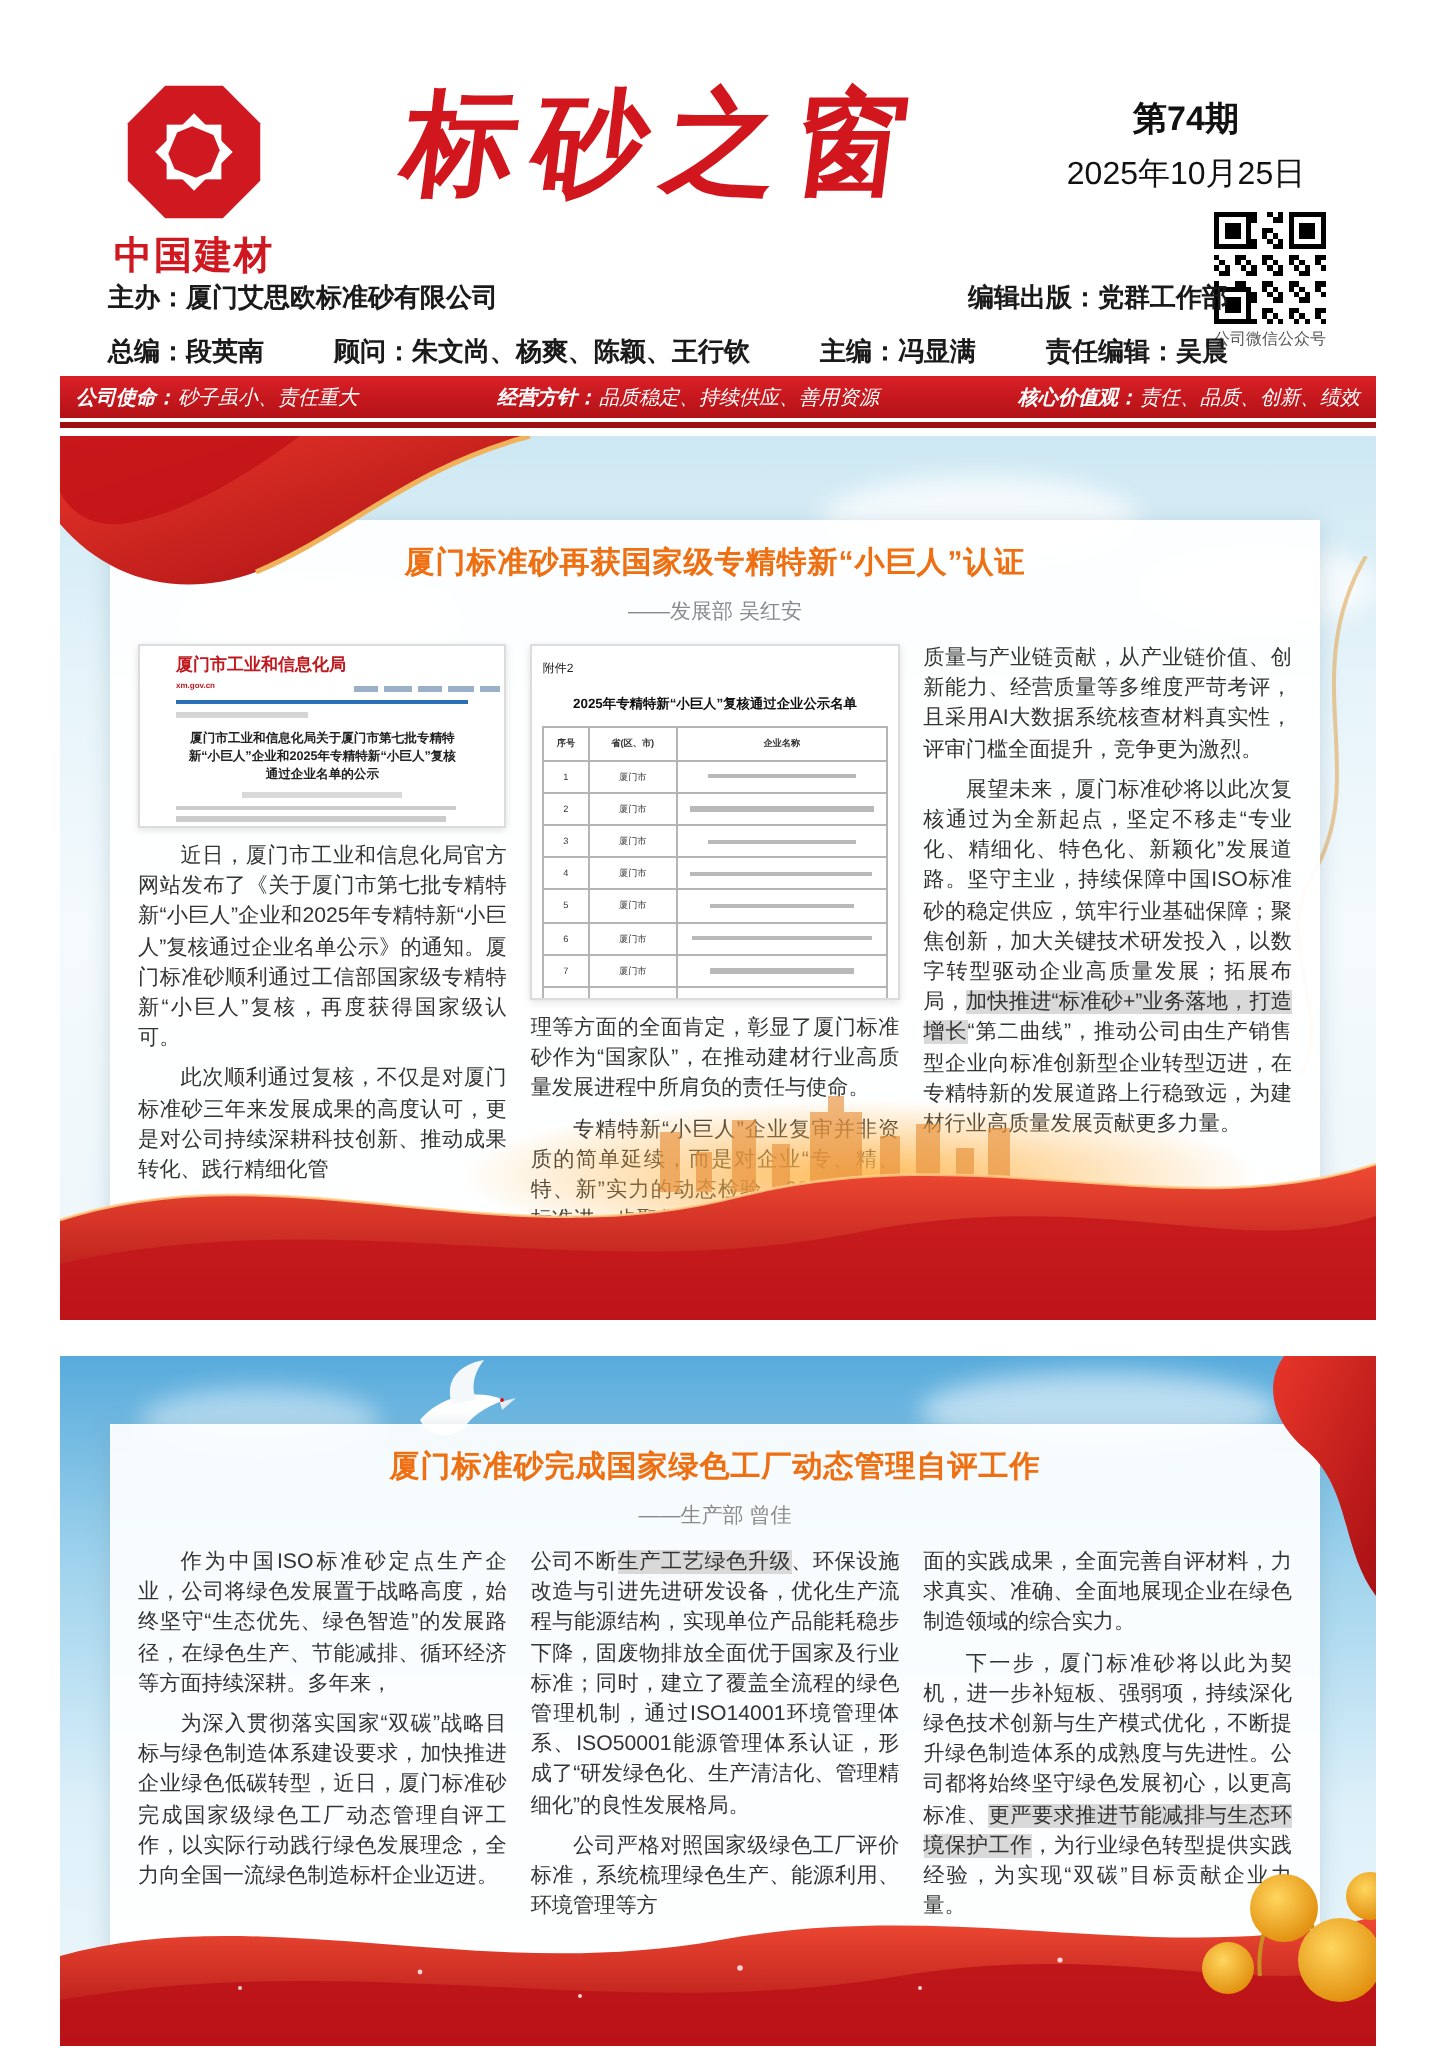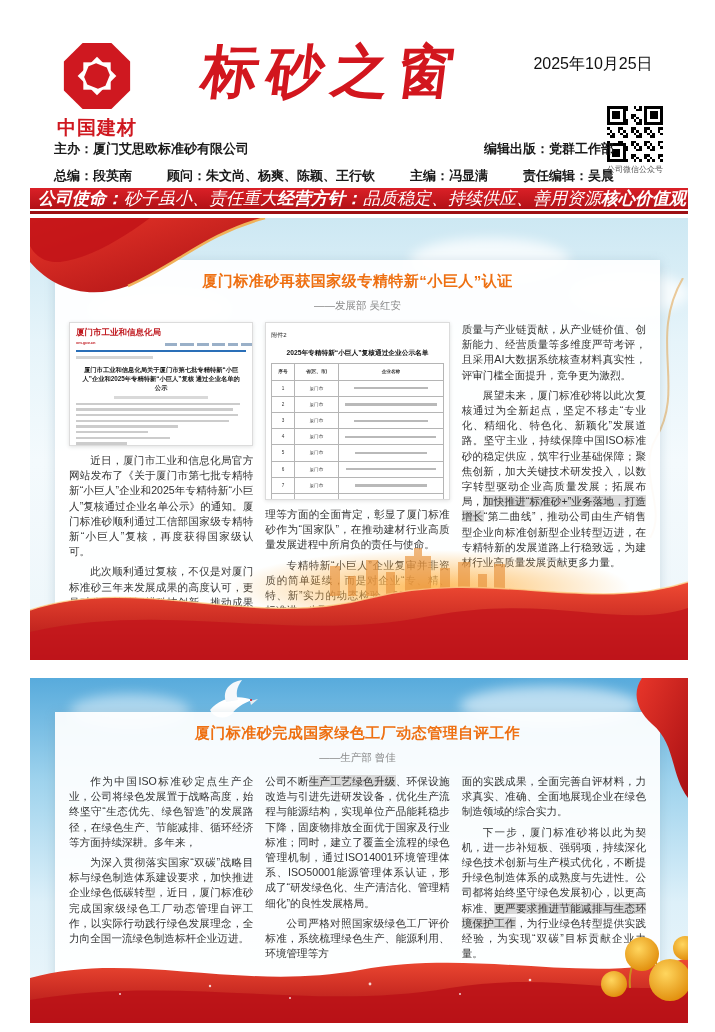--- a/index.html
+++ b/index.html
@@ -21,21 +21,21 @@
   .qr-wrap svg { width:56px; height:56px; display:block; margin:0 auto; background:#fff; }
   .qr-label { font-size:8px; color:#555; margin-top:2px; white-space:nowrap; }
 
   .info-rows { position:absolute; left:24px; top:112px; width:560px; font-size:13px; font-weight:bold; color:#1a1a1a; }
   .info-row { display:flex; justify-content:space-between; margin-bottom:9px; white-space:nowrap; }
   .info-item .lbl::after { content:"："; }
 
   
   .banner { position:absolute; left:30px; top:188px; width:658px; height:21px;
     background:linear-gradient(180deg,#da2027,#b21116); color:#fff; display:flex; align-items:center;
-    justify-content:space-between; padding:0 8px; font-size:17px; font-style:italic; white-space:nowrap; }
+    justify-content:space-between; padding:0 8px; font-size:10px; font-style:italic; white-space:nowrap; }
   .banner b { font-style:italic; font-weight:bold; margin-right:1px; }
   .rule { position:absolute; left:30px; top:211px; width:658px; height:3px; background:#9c1014; }
 
   
   .panel { position:absolute; left:30px; width:658px; overflow:hidden; }
   .panel1 { top:218px; height:442px;
     background:linear-gradient(180deg,#cde8f3 0%,#e6f4fa 28%,#f4fafd 55%,#edf6fa 100%); }
   .panel2 { top:678px; height:345px;
     background:linear-gradient(180deg,#58abdc 0%,#9fd3ed 30%,#ddf0f9 65%,#eef7fb 100%); }
   .cloud { position:absolute; background:rgba(255,255,255,0.75); border-radius:50%; filter:blur(6px); }
@@ -47,21 +47,21 @@
   .art-title { text-align:center; font-size:15px; font-weight:bold; color:#ee7012; letter-spacing:0.5px; }
   .byline { text-align:center; font-size:10.5px; color:#8a8a8a; margin-top:8px; }
   .cols { display:flex; gap:12px; margin-top:9px; }
   .col { flex:1; min-width:0; font-size:10.6px; line-height:15.2px; color:#333; text-align:justify; }
   .para { margin-bottom:5px; }
   .para.ind { text-indent:2em; }
   .hl { background:#d9d9d9; }
 
   
   .shot { background:#fff; border:1px solid #dcdcdc; box-shadow:0 1px 4px rgba(0,0,0,0.12); margin-bottom:7px; overflow:hidden; }
-  .webshot { height:124px; padding:5px 6px; }
+  .webshot { height:92px; padding:5px 18px; }
   .ws-head { display:flex; align-items:flex-end; gap:4px; }
   .ws-site { color:#c0191f; font-weight:bold; font-size:8.5px; white-space:nowrap; line-height:9px; }
   .ws-sub { color:#c0191f; font-size:4px; }
   .ws-nav { display:flex; gap:3px; flex:1; align-items:flex-end; padding-bottom:1px; }
   .ws-nav i { display:block; height:3px; background:#9ab0c8; width:10px; }
   .ws-rule { height:2px; background:#2a6fb8; margin-top:3px; }
   .ws-crumb { height:3px; background:#d5d5d5; width:45%; margin-top:4px; }
   .ws-title { font-size:6.3px; line-height:9px; font-weight:bold; color:#222; text-align:center; margin:6px 6px 4px; }
   .ws-meta { height:2.5px; background:#d9d9d9; width:55%; margin:3px auto 4px; }
   .ws-body i { display:block; height:2.5px; background:#cccccc; margin-bottom:3.2px; }
@@ -98,20 +98,21 @@
           <rect x="31" y="31" width="38" height="38" transform="rotate(45 50 50)"></rect>
         </g>
         <polygon points="42,34 58,34 66,42 66,58 58,66 42,66 34,58 34,42" fill="#cf1820" transform="rotate(22.5 50 50)"></polygon>
       </svg>
       <div class="logo-text">中国建材</div>
     </div>
 
     <div class="paper-title">标砂之窗</div>
 
     <div class="issue-block">
+      <div class="issue-no">第74期</div>
       <div class="issue-date">2025年10月25日</div>
     </div>
 
     <div class="qr-wrap">
       <svg id="qr-svg" viewBox="0 0 21 21" shape-rendering="crispEdges">
           <rect width="21" height="21" fill="#fff"></rect>
           <rect x="7" y="0" width="1" height="1" fill="#000"></rect>
           <rect x="10" y="0" width="1" height="1" fill="#000"></rect>
           <rect x="12" y="0" width="1" height="1" fill="#000"></rect>
           <rect x="7" y="1" width="1" height="1" fill="#000"></rect>

